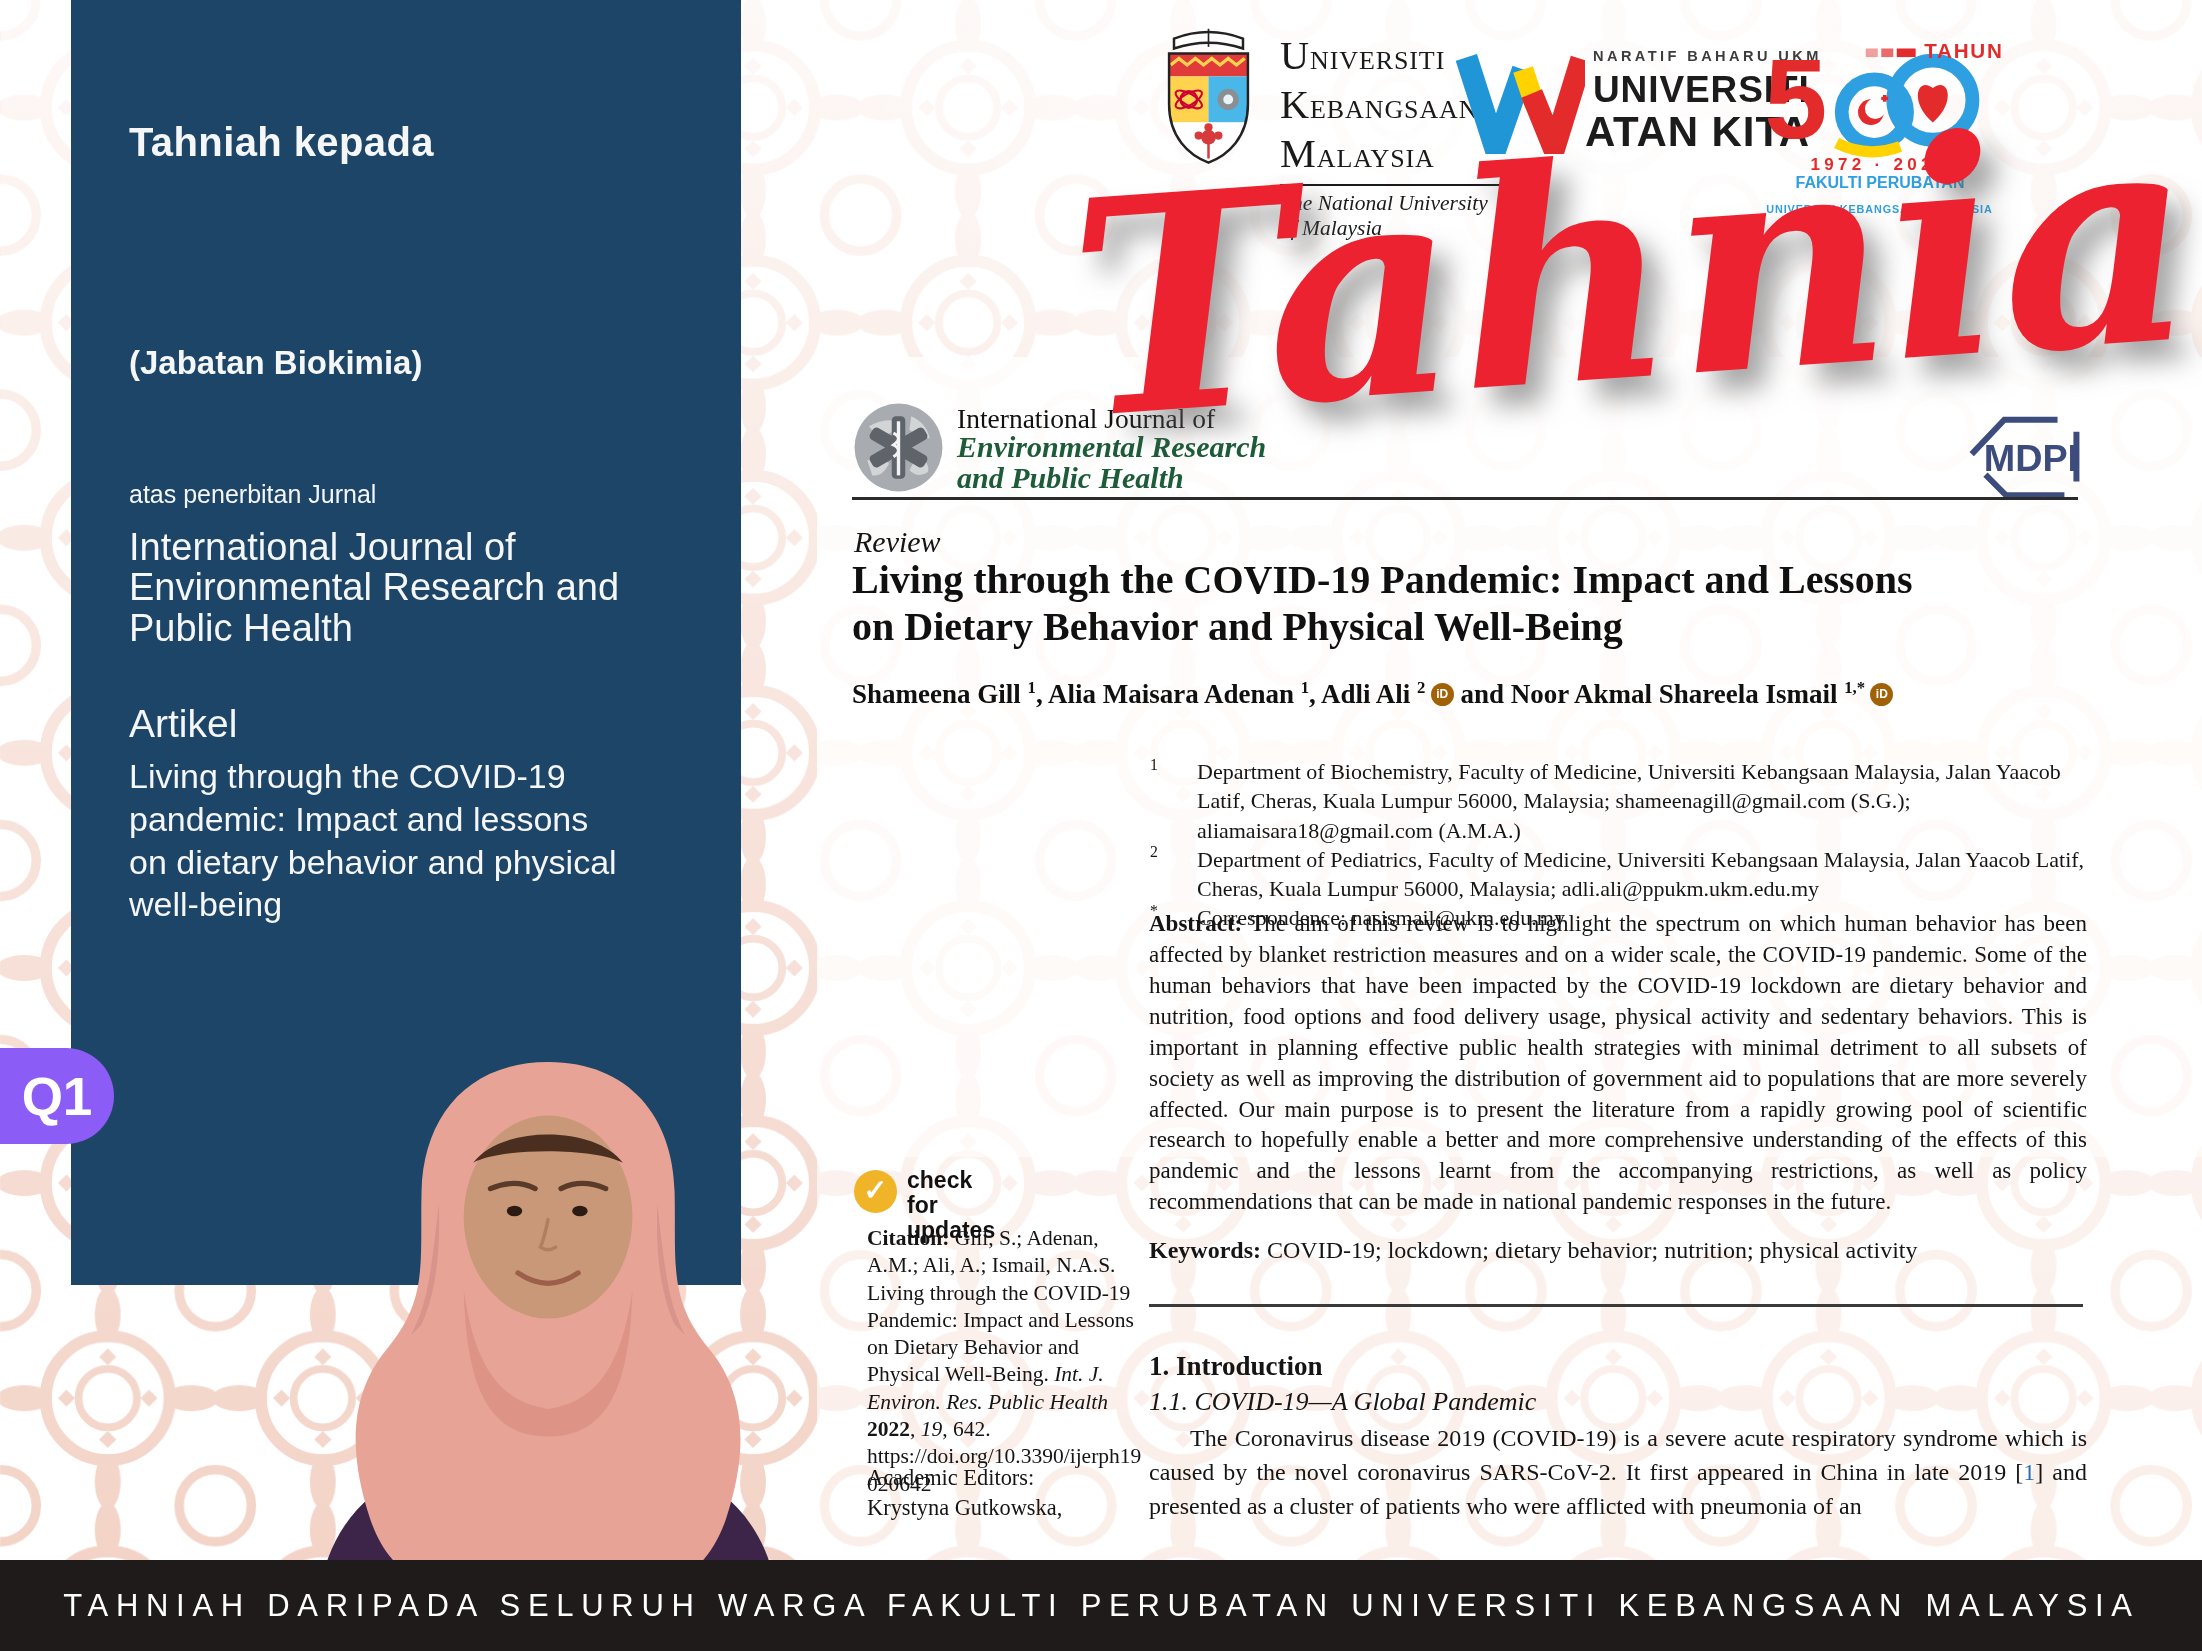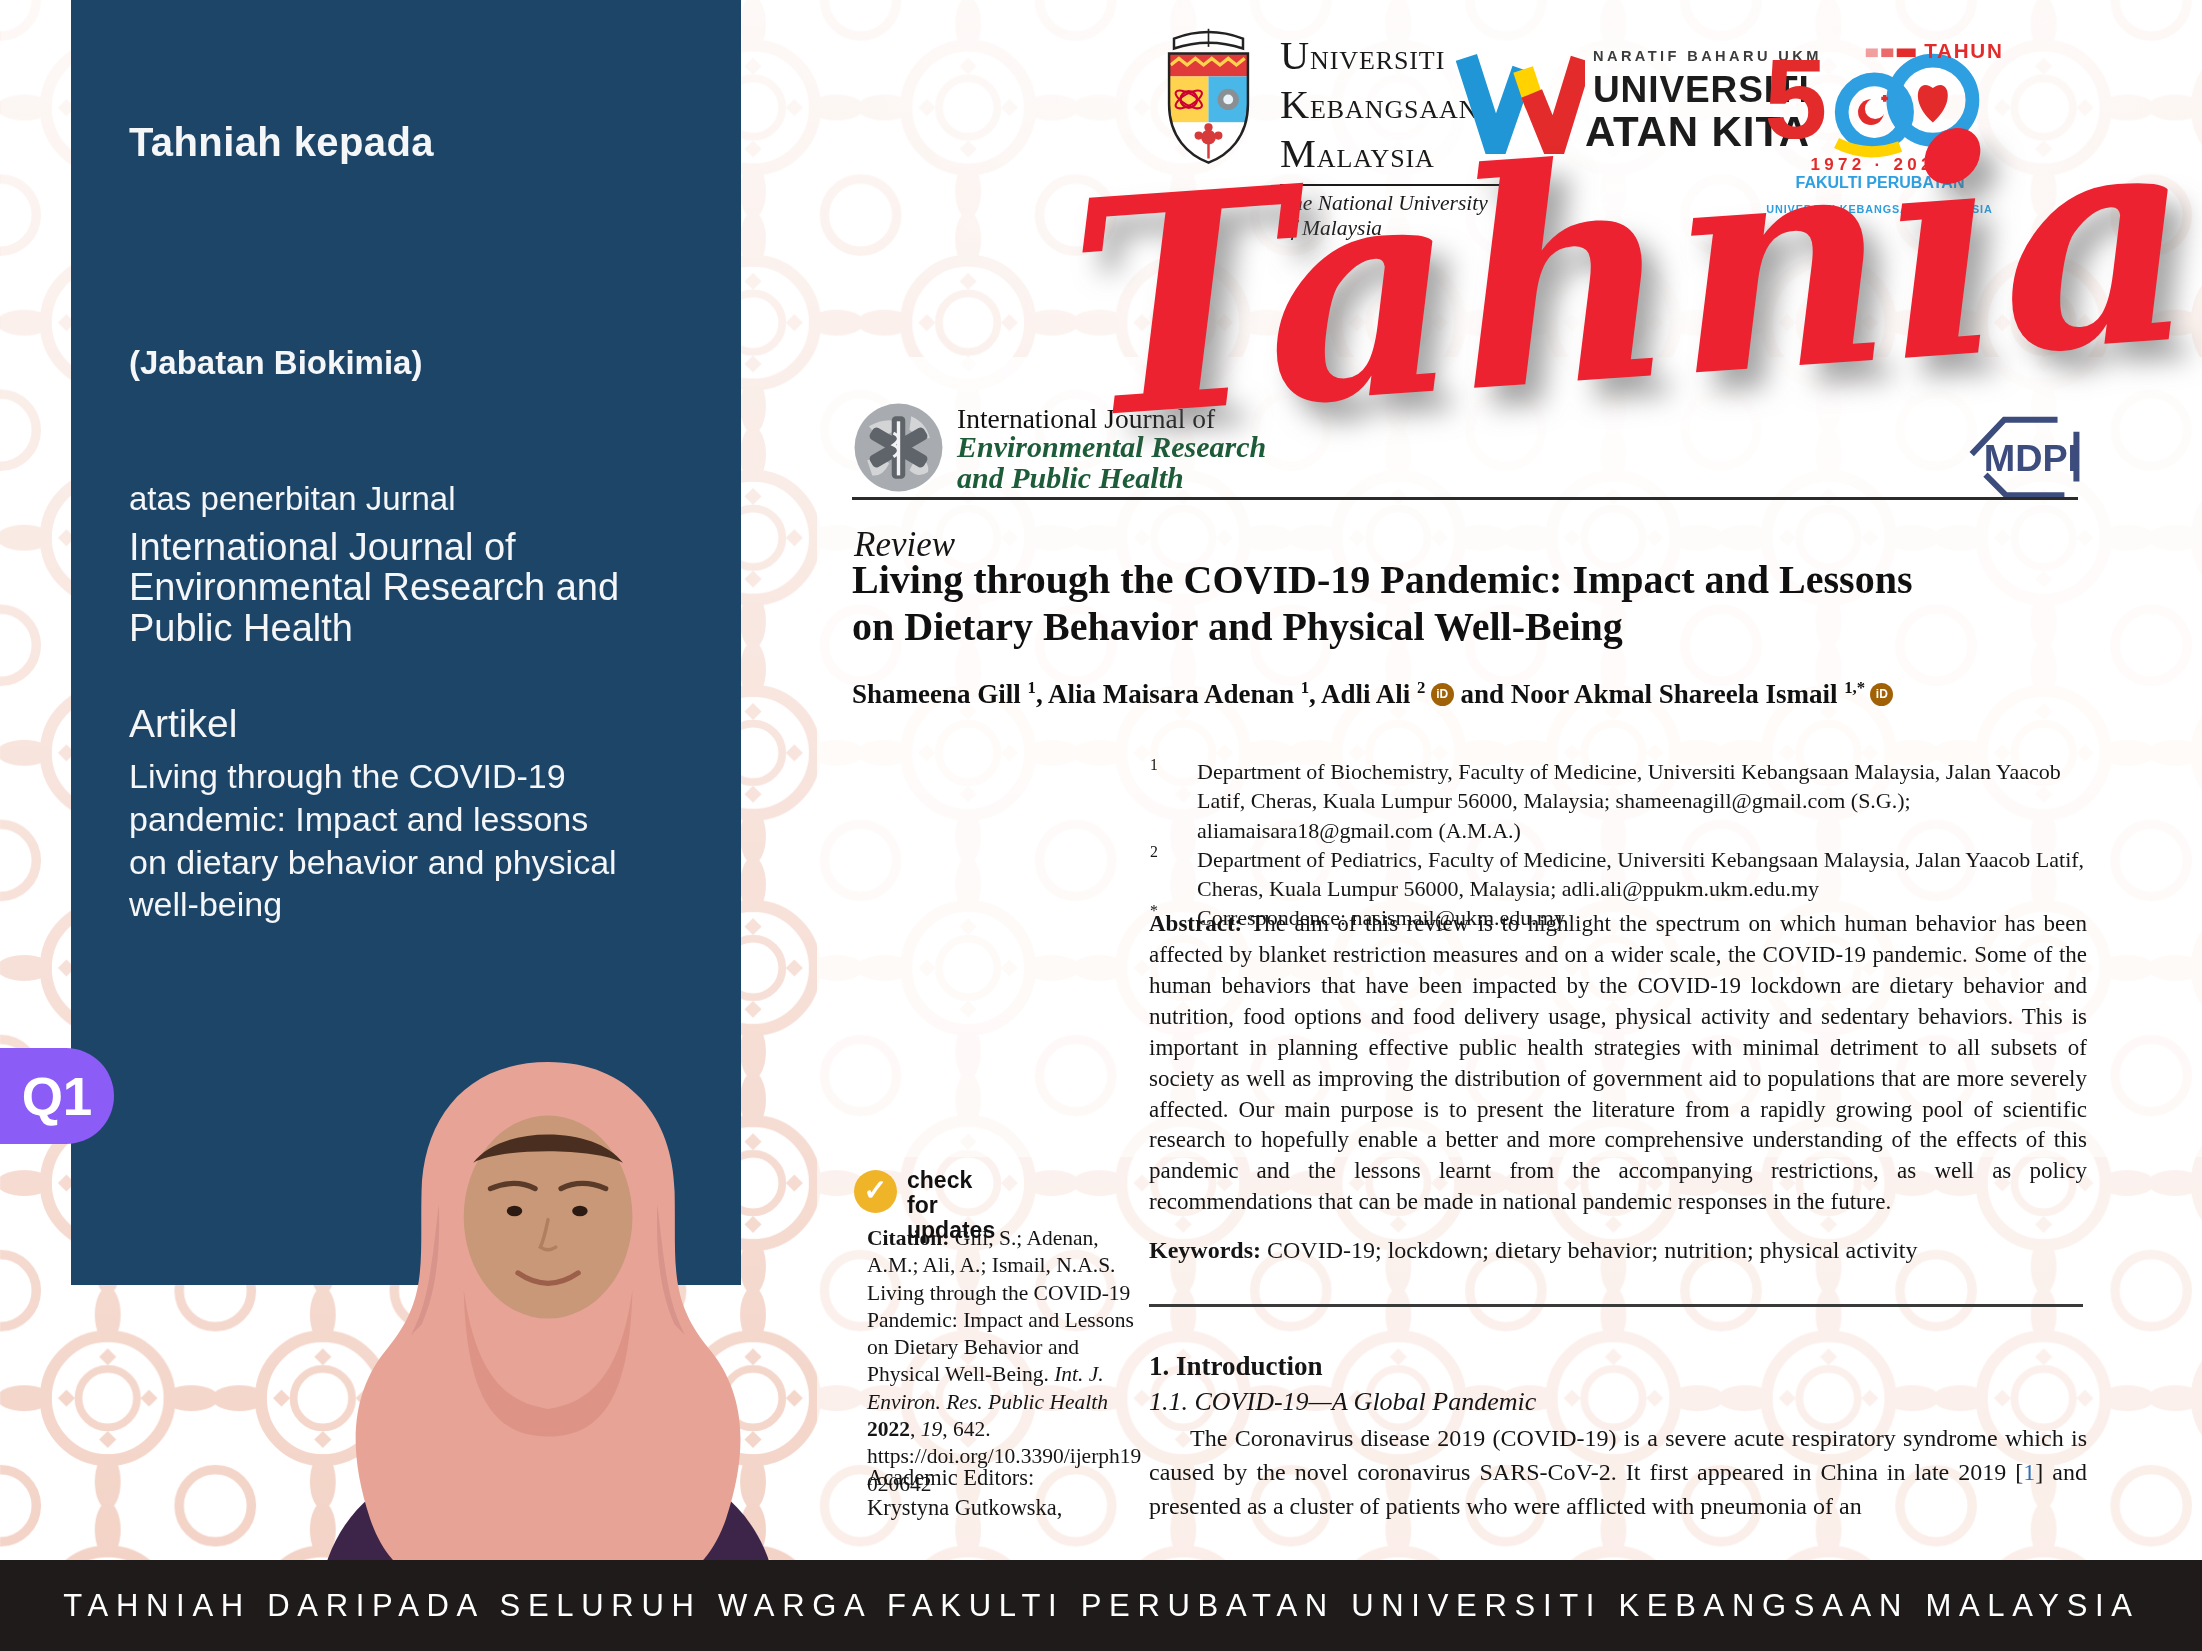--- a/index.html
+++ b/index.html
@@ -8,21 +8,21 @@
   .abs{position:absolute;}
 
   
   #bg-svg{position:absolute;left:0;top:0;width:2203px;height:1652px;z-index:0;}
 
   
   .panel{left:71px;top:0;width:670px;height:1285px;background:#1d4568;z-index:2;color:#f4f6f8;}
   .panel .greeting{left:58px;top:120px;font-size:40px;font-weight:bold;letter-spacing:0.4px;}
   .panel .name{left:58px;top:215px;font-size:49px;font-weight:bold;line-height:1.2;letter-spacing:0.9px;}
   .panel .dept{left:58px;top:344px;font-size:33px;font-weight:bold;}
-  .panel .intro{left:58px;top:480px;font-size:33px;font-weight:400;}
+  .panel .intro{left:58px;top:480px;font-size:25px;font-weight:400;}
   .panel .journal{left:58px;top:527px;font-size:38px;font-weight:500;line-height:1.06;}
   .panel .artikel{left:58px;top:702px;font-size:39px;font-weight:400;}
   .panel .atitle{left:58px;top:755px;font-size:34px;font-weight:400;line-height:1.26;}
 
   
   .q1{left:0;top:1048px;width:114px;height:96px;background:#8b5cf6;border-radius:0 48px 48px 0;
       display:flex;align-items:center;justify-content:center;color:#fff;font-size:53px;font-weight:bold;z-index:3;}
 
   
   .portrait{left:215px;top:1032px;width:667px;height:568px;z-index:2;}
@@ -34,21 +34,21 @@
 
   
   .paper-bg1{left:817px;top:357px;width:1385px;height:1205px;background:rgba(255,255,255,.62);z-index:1;}
   .paper-bg2{left:817px;top:357px;width:1385px;height:800px;background:rgba(255,255,255,.55);z-index:1;}
   .pc{z-index:4;color:#151515;}
 
   .jlogo-l1{left:957px;top:403px;font-size:27.5px;color:#111;font-family:"Liberation Serif",serif;}
   .jlogo-l2{left:957px;top:430px;font-size:30px;color:#1d5c38;font-weight:bold;font-style:italic;font-family:"Liberation Serif",serif;}
   .jlogo-l3{left:957px;top:461px;font-size:30px;color:#1d5c38;font-weight:bold;font-style:italic;font-family:"Liberation Serif",serif;}
   .hrule1{left:852px;top:497px;width:1226px;height:2.6px;background:#2b2b2b;}
-  .review{left:854px;top:525px;font-size:35px;font-style:italic;font-family:"Liberation Serif",serif;}
+  .review{left:854px;top:525px;font-size:30px;font-style:italic;font-family:"Liberation Serif",serif;}
   .ptitle{left:852px;top:556px;font-size:40px;font-weight:bold;line-height:1.18;font-family:"Liberation Serif",serif;color:#101010;}
   .authors{left:852px;top:678px;font-size:27px;font-weight:bold;font-family:"Liberation Serif",serif;color:#101010;}
   .authors sup{font-size:.62em;}
   .orcid{display:inline-block;width:23px;height:23px;border-radius:50%;background:#a16207;color:#fff;
          font-size:12px;font-weight:bold;text-align:center;line-height:23px;vertical-align:5.2px;margin-left:5.2px;
          font-family:"Liberation Sans",sans-serif;}
   .affil{left:1150px;top:757px;width:938px;font-size:22px;line-height:1.33;font-family:"Liberation Serif",serif;}
   .affil .aff{position:relative;padding-left:47px;}
   .affil .aff .mk{position:absolute;left:0;top:-3.4px;font-size:.72em;}
   .abstract{left:1149px;top:909px;width:938px;font-size:23px;line-height:1.345;text-align:justify;

